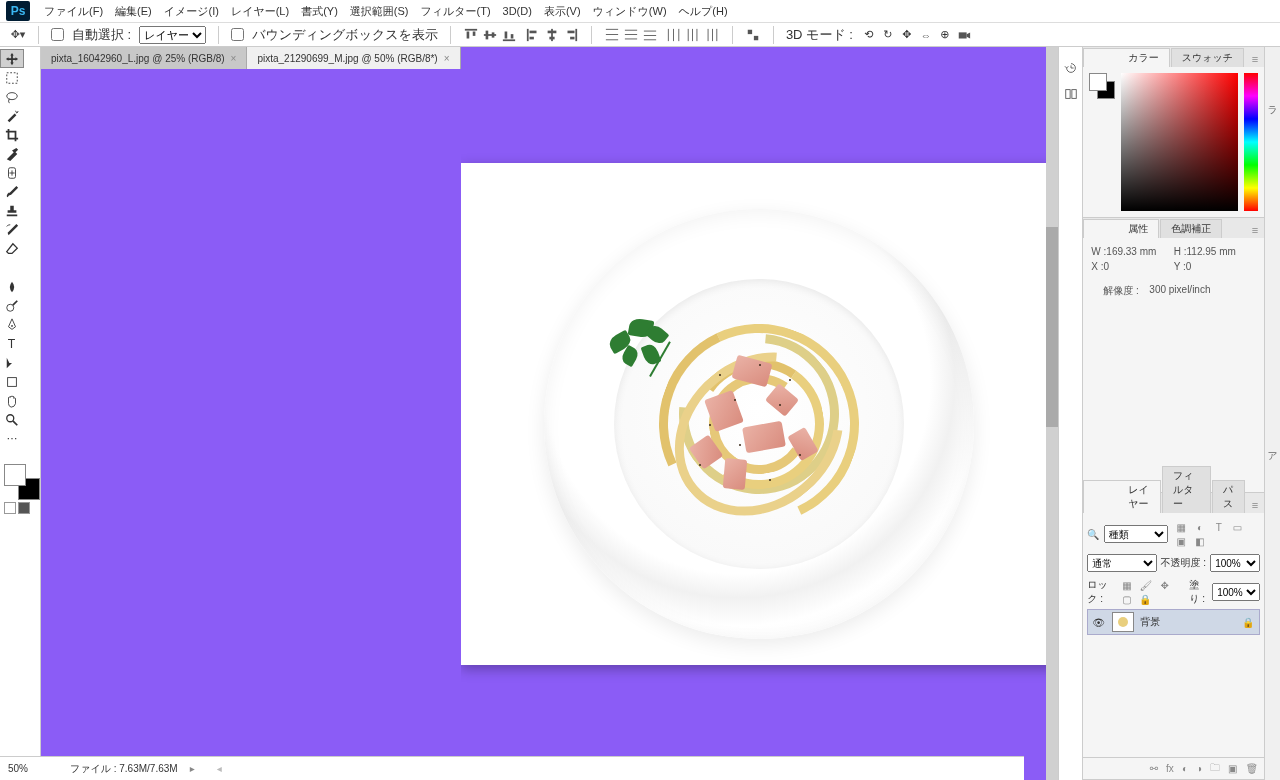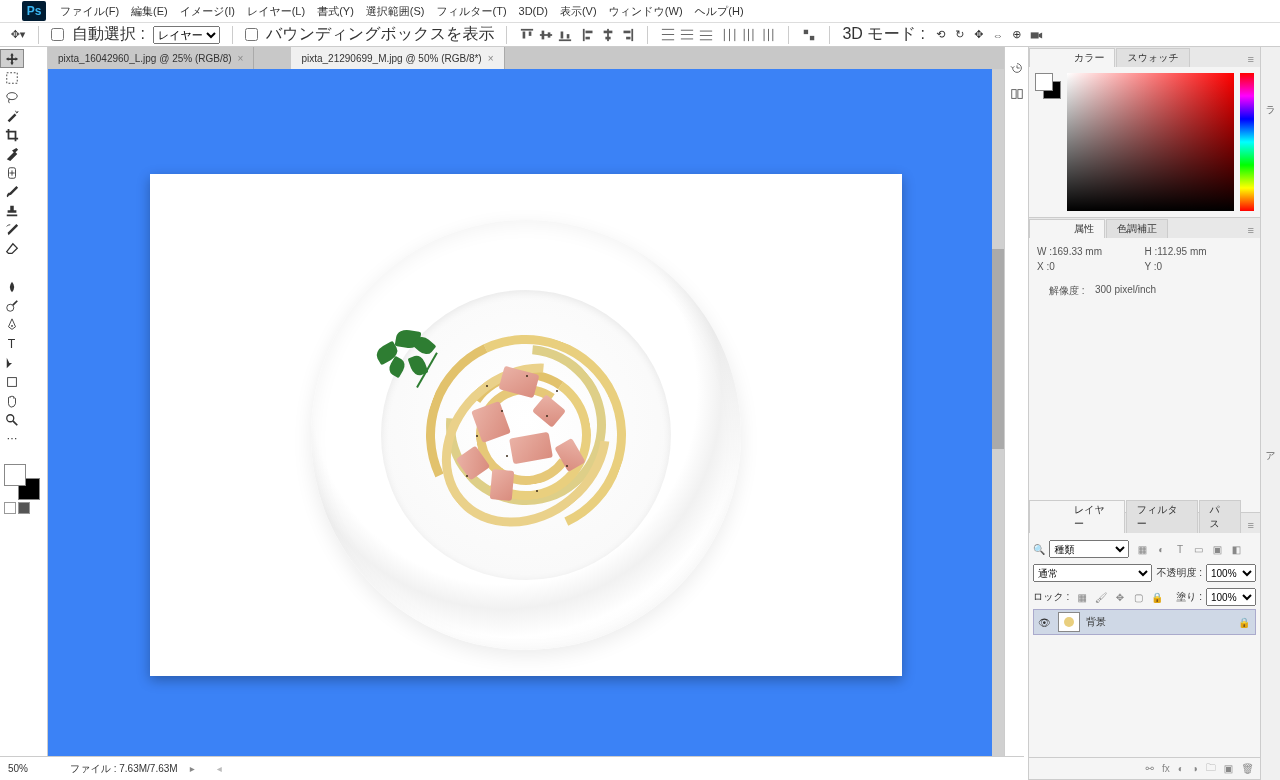--- a/index.html
+++ b/index.html
@@ -1,50 +1,50 @@
 <!DOCTYPE html>
 <html><head>
 <meta charset="utf-8">
 <style>
 * { margin:0; padding:0; box-sizing:border-box; font-family:"Meiryo UI","MS PGothic",sans-serif; }
 body { width:1280px; height:780px; background:#f0f0f0; overflow:hidden; font-size:11px; color:#333; }
 
 
-.menubar { height:23px; background:#fff; display:flex; align-items:center; padding-left:22px; border-bottom:1px solid #ddd; }
+.menubar { height:23px; background:#fff; display:flex; align-items:center; padding-left:6px; border-bottom:1px solid #ddd; }
 .menubar .logo { width:24px; height:20px; background:#001c33; color:#3ab6f2; font-weight:bold; font-size:12px; display:flex; align-items:center; justify-content:center; border-radius:2px; margin-right:8px; }
 .menubar .menu-item { padding:3px 6px; cursor:default; }
 
 
 .optbar { height:24px; background:#fff; border-bottom:1px solid #ccc; display:flex; align-items:center; padding:0 10px; gap:8px; }
 .optbar .ico { width:16px; height:16px; display:inline-flex; align-items:center; justify-content:center; color:#444; }
 .optbar .sep { width:1px; height:18px; background:#ccc; margin:0 4px; }
 .optbar input[type=checkbox]{ vertical-align:middle; }
-.optbar label { font-size:16px; }
+.optbar label { font-size:13px; }
 .optbar select { font-size:11px; height:18px; }
 .optbar .alignset { display:flex; gap:3px; }
 .optbar .alignset span { width:16px; height:16px; border:1px solid transparent; display:flex; align-items:center; justify-content:center; }
 .optbar .small-ico svg{width:14px;height:14px;fill:#555;}
 
 
 .main { display:flex; height:733px; }
 .toolbox { width:48px; background:#fff; border-right:1px solid #ccc; display:flex; flex-wrap:wrap; padding-top:2px; align-content:flex-start; }
 .toolbox .tool { width:24px; height:19px; display:flex; align-items:center; justify-content:center; cursor:default; position:relative; }
 .toolbox .tool.active { background:#d0d0d0; border:1px solid #888; }
 .toolbox .tool svg { width:14px; height:14px; fill:#333; }
 .toolbox .swatch { margin:12px 0 0 4px; position:relative; width:36px; height:36px; }
 .toolbox .fg { position:absolute; left:0; top:0; width:22px; height:22px; background:#fff; border:1px solid #888; }
 .toolbox .bg { position:absolute; right:0; bottom:0; width:22px; height:22px; background:#000; border:1px solid #888; }
 .toolbox .mini { margin-top:2px; margin-left:4px; display:flex; gap:2px; }
 .toolbox .mini span{width:12px;height:12px;border:1px solid #999;background:#fff;}
 .toolbox .mini span:last-child{background:#555;}
 
-.canvas-region { flex:1; display:flex; flex-direction:column; background:#3b82f6; }
+.canvas-region { flex:1; display:flex; flex-direction:row; background:#8b5cf6; }
 .tabs { height:22px; background:#c8c8c8; display:flex; }
 .tab { padding:3px 10px; background:#c8c8c8; border-right:1px solid #aaa; font-size:10px; color:#333; display:flex; align-items:center; gap:6px; cursor:default;}
-.tab.active { background:#f0f0f0;margin-left:37px; }
+.tab.active { background:#f0f0f0; }
 .tab .close { color:#888; }
 .canvas-viewport { flex:1; display:flex; align-items:center; justify-content:center; position:relative; overflow:hidden; }
 .document { width:752px; height:502px; background:#fff; box-shadow:0 4px 12px rgba(0,0,0,0.3); display:flex; align-items:center; justify-content:center; position:relative;}
 .plate { width:430px; height:430px; border-radius:50%; background:radial-gradient(circle at 45% 40%, #ffffff 0%, #ffffff 55%, #f1f1f1 62%, #ffffff 70%, #ededed 100%); box-shadow:inset 0 4px 20px rgba(0,0,0,0.05), 0 6px 20px rgba(0,0,0,0.08); display:flex; align-items:center; justify-content:center; margin-top:20px;}
 .rim { width:290px; height:290px; border-radius:50%; background:radial-gradient(circle at 50% 45%, #ffffff 0%, #f8f8f8 85%, #eeeeee 100%); box-shadow:inset 0 2px 8px rgba(0,0,0,0.08); display:flex; align-items:center; justify-content:center;}
 .pasta { width:240px; height:240px; border-radius:50%; position:relative; overflow:visible;}
 .noodle { position:absolute; border-radius:50%; border:9px solid #e9cf7e; border-bottom-color:transparent; border-left-color:#e2c26c;}
 .bacon { position:absolute; background:linear-gradient(135deg,#eab2a6,#d98c7e); border-radius:3px; }
 .pepper { position:absolute; width:2px; height:2px; background:#3a2a1a; border-radius:50%;}
 .herb { position:absolute; left:-40px; top:15px; width:90px; height:70px;}

